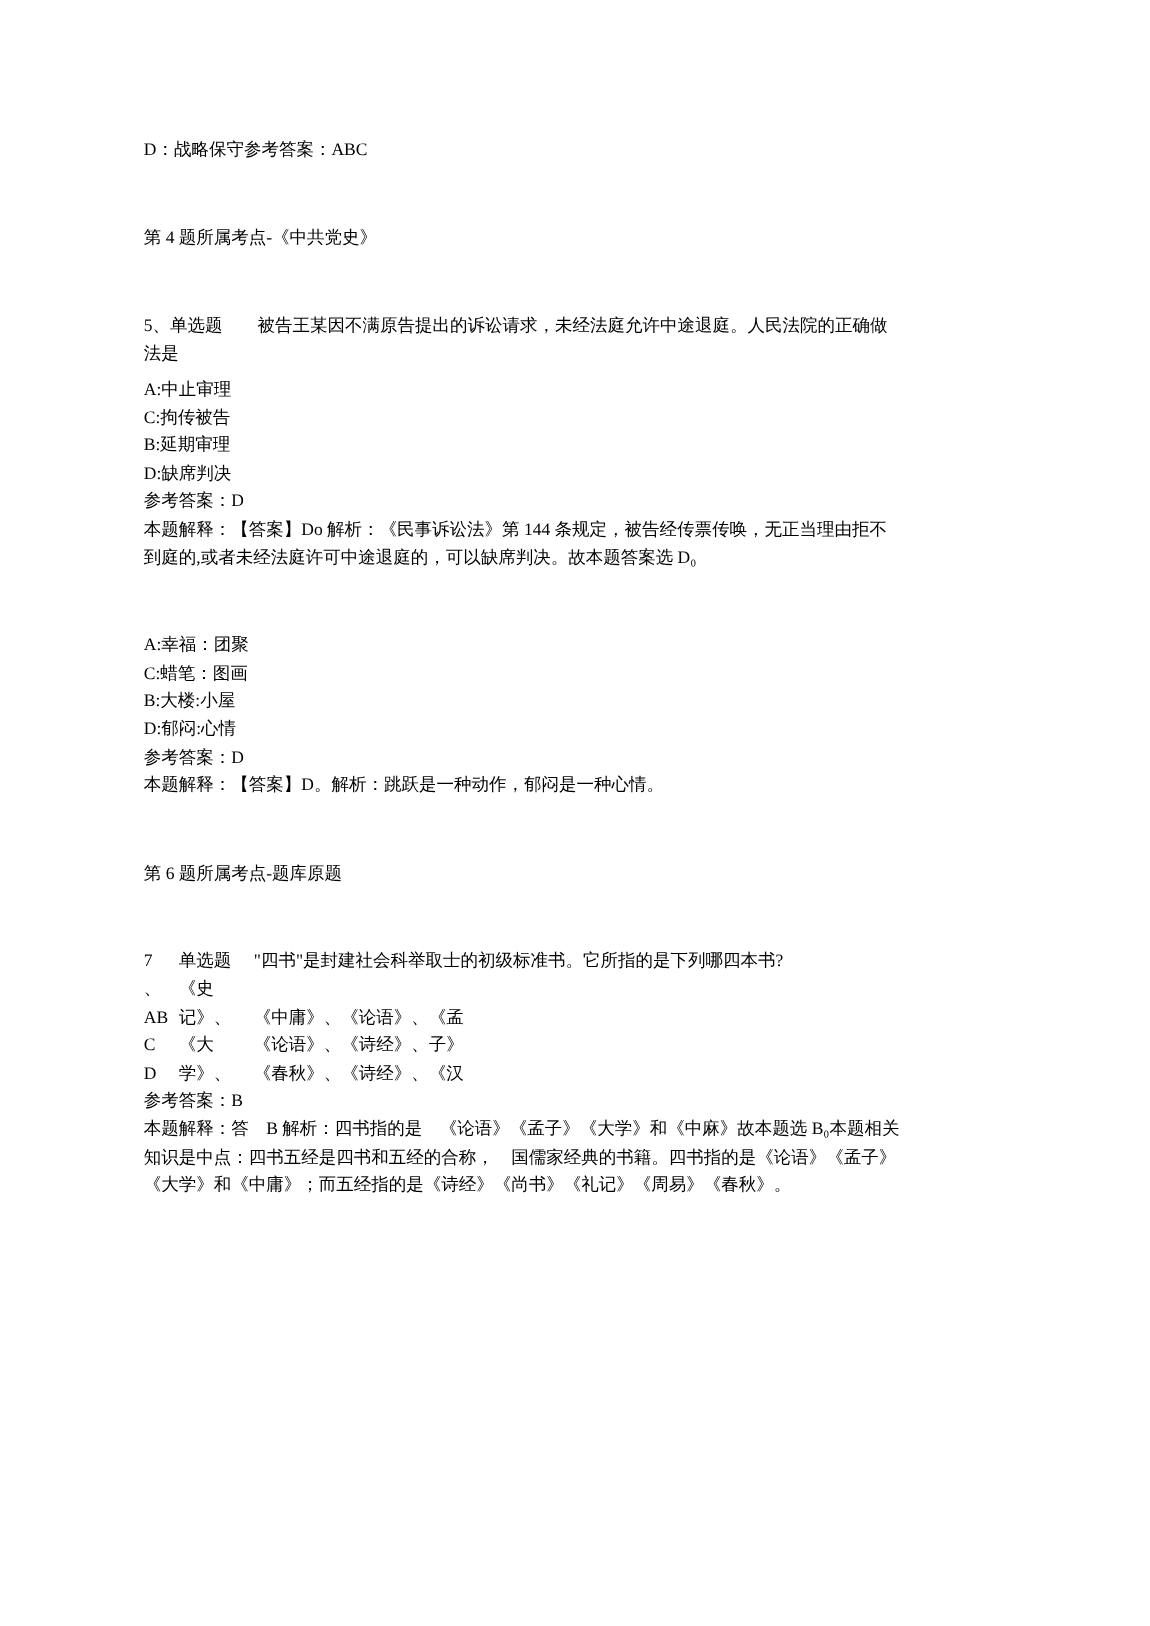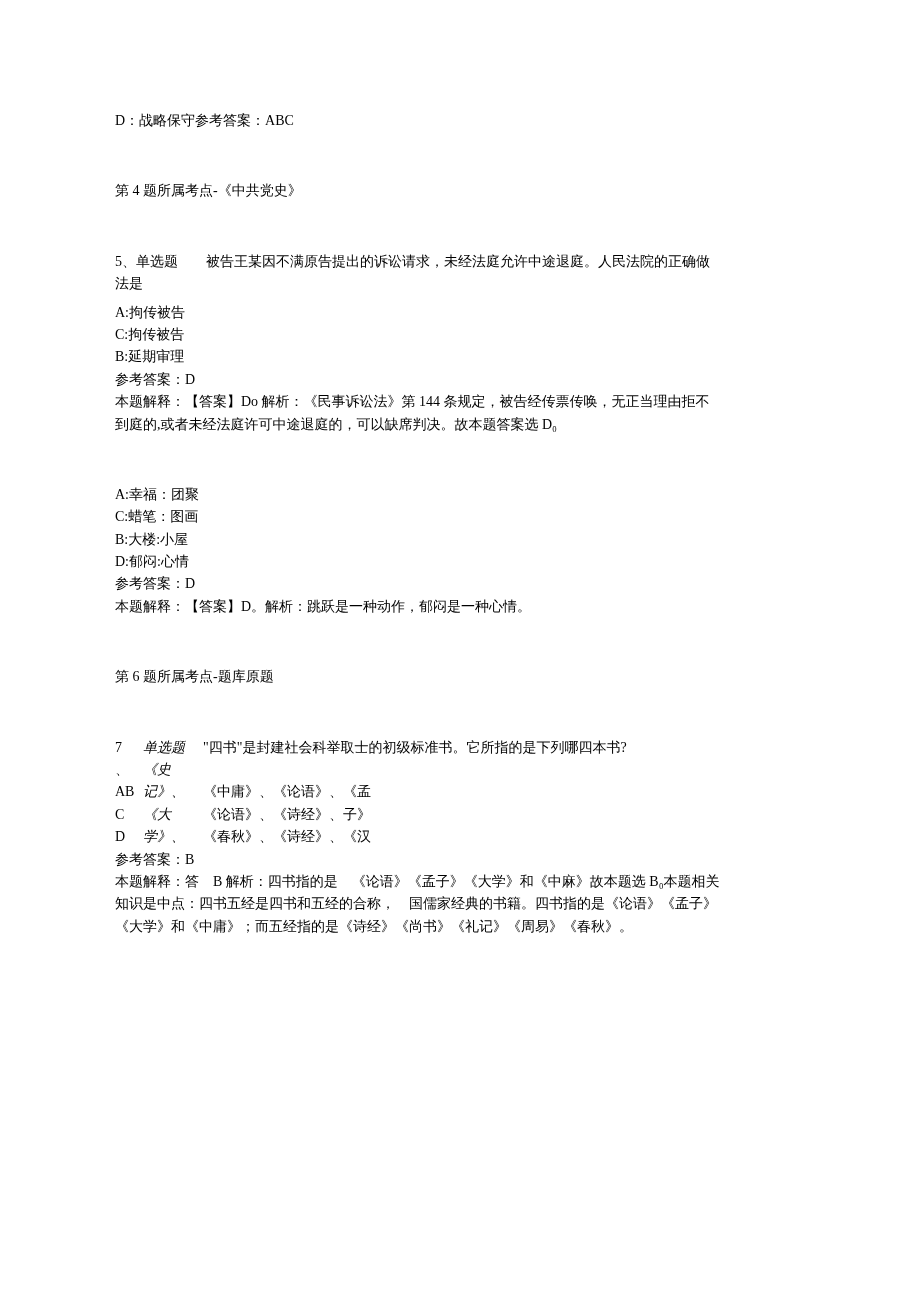--- a/index.html
+++ b/index.html
@@ -28,40 +28,41 @@
     margin-bottom: 0;
   }
   .q7-grid {
     display: grid;
     grid-template-columns: 18px 50px auto;
     column-gap: 10px;
     align-items: start;
     line-height: 1.6;
   }
   .q7-col1 { grid-column: 1; }
-  .q7-col2 { grid-column: 2; font-style: italic; }
+  .q7-col2 { grid-column: 2; }
   .q7-col3 { grid-column: 3; }
 </style>
 </head>
 <body>
 
 <div class="page">
 
   <div class="block">
     <span class="line">D：战略保守参考答案：ABC</span>
   </div>
   <div class="block">
     <span class="line">第 4 题所属考点-《中共党史》</span>
   </div>
 
   <div class="block">
     <span class="line" style="margin-bottom:6px">5、单选题  被告王某因不满原告提出的诉讼请求，未经法庭允许中途退庭。人民法院的正确做法是</span>
-    <span class="line small-gap">A:拘传被告</span>
+    <span class="line small-gap">A:中止审理</span>
     <span class="line small-gap">C:拘传被告</span>
     <span class="line small-gap">B:延期审理</span>
+    <span class="line small-gap">D:缺席判决</span>
     <span class="line small-gap">参考答案：D</span>
     <span class="line">本题解释：【答案】Do 解析：《民事诉讼法》第 144 条规定，被告经传票传唤，无正当理由拒不到庭的,或者未经法庭许可中途退庭的，可以缺席判决。故本题答案选 D₀</span>
   </div>
 
   <div class="block">
     <span class="line small-gap">A:幸福：团聚</span>
     <span class="line small-gap">C:蜡笔：图画</span>
     <span class="line small-gap">B:大楼:小屋</span>
     <span class="line small-gap">D:郁闷:心情</span>
     <span class="line small-gap">参考答案：D</span>

